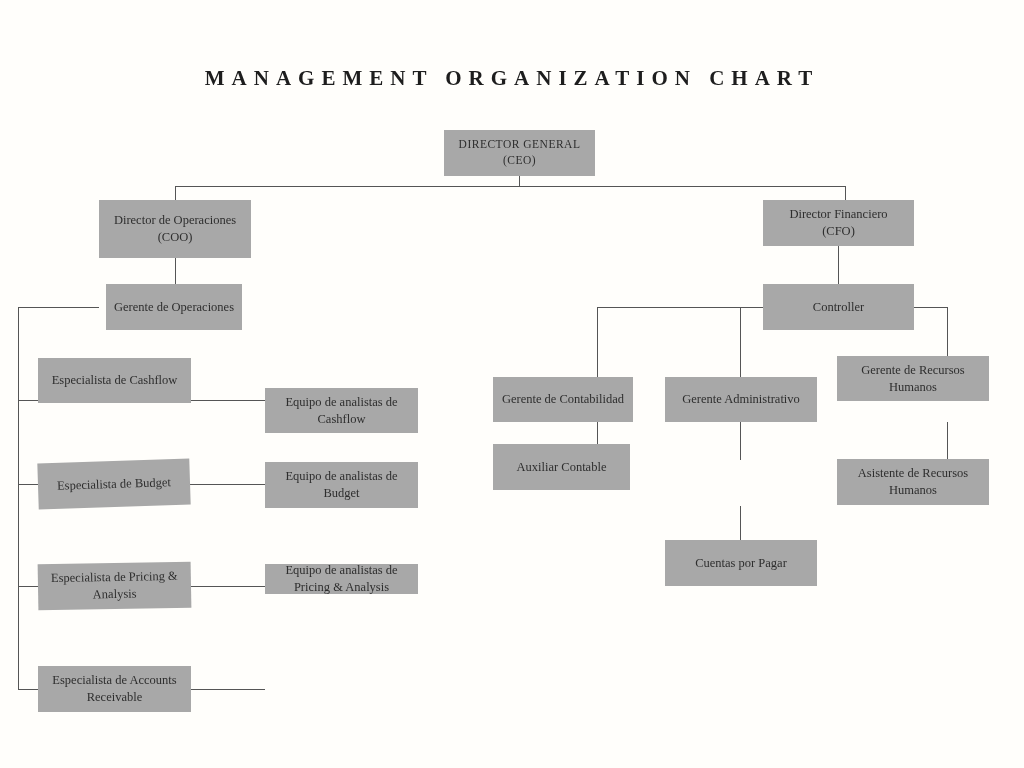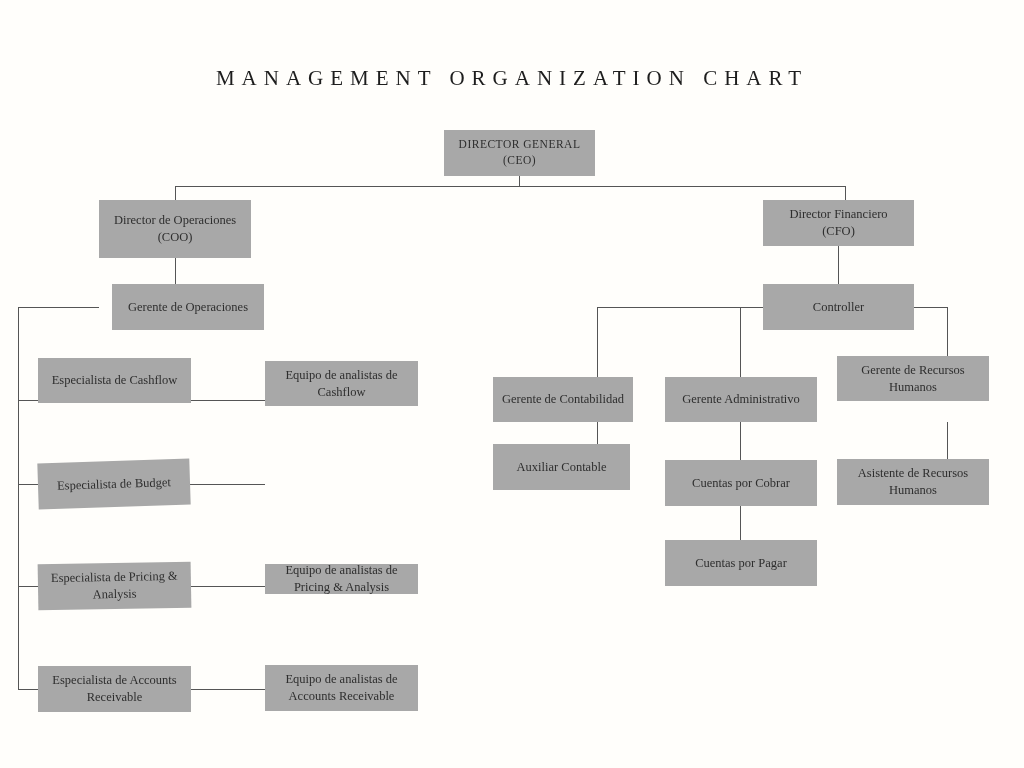--- a/index.html
+++ b/index.html
@@ -3,21 +3,21 @@
 <meta charset="utf-8">
 <style>
   html,body{margin:0;padding:0;background:#ffffff;}
   #canvas{
     position:relative;width:1024px;height:768px;margin:0 auto;
     background:#fffefb;overflow:hidden;
     font-family:"Liberation Serif", serif;
   }
   .chart-title{
     position:absolute;top:66px;left:0;width:100%;
-    text-align:center;font-size:21px;font-weight:400;
+    text-align:center;font-size:21px;font-weight:700;
     letter-spacing:7px;color:#1d1d1d;white-space:nowrap;
   }
   .node{
     position:absolute;background:#a8a8a8;
     display:flex;flex-direction:column;align-items:center;justify-content:center;
     text-align:center;color:#2e2e2e;
     font-size:12.5px;line-height:1.35;
     padding:2px 5px;box-sizing:border-box;
   }
   .node.ceo{font-size:11.5px;letter-spacing:0.5px;}
@@ -68,76 +68,73 @@
   <div class="node" style="left:99px;top:200px;width:152px;height:58px">
     <div>Director de Operaciones</div>
     <div>(COO)</div>
   </div>
 
   <div class="node" style="left:763px;top:200px;width:151px;height:46px">
     <div>Director Financiero</div>
     <div>(CFO)</div>
   </div>
 
-  <div class="node" style="left:112px;top:284px;width:152px;height:46px">
+  <div class="node" style="left:106px;top:284px;width:136px;height:46px">
     <div>Gerente de Operaciones</div>
   </div>
 
   <div class="node" style="left:763px;top:284px;width:151px;height:46px">
     <div>Controller</div>
   </div>
 
   <div class="node" style="left:38px;top:358px;width:153px;height:45px">
     <div>Especialista de Cashflow</div>
   </div>
 
-  <div class="node" style="left:265px;top:361px;width:153px;height:45px">
+  <div class="node" style="left:265px;top:388px;width:153px;height:45px">
     <div>Equipo de analistas de Cashflow</div>
   </div>
 
   <div class="node tilt-a" style="left:38px;top:461px;width:152px;height:46px">
     <div>Especialista de Budget</div>
   </div>
 
+  <div class="node" style="left:265px;top:462px;width:153px;height:46px">
+    <div>Equipo de analistas de Budget</div>
+  </div>
 
   <div class="node tilt-b" style="left:38px;top:563px;width:153px;height:46px">
     <div>Especialista de Pricing &amp; Analysis</div>
   </div>
 
   <div class="node" style="left:265px;top:564px;width:153px;height:30px">
     <div>Equipo de analistas de Pricing &amp; Analysis</div>
   </div>
 
   <div class="node" style="left:38px;top:666px;width:153px;height:46px">
     <div>Especialista de Accounts Receivable</div>
   </div>
 
-  <div class="node" style="left:265px;top:665px;width:153px;height:46px">
-    <div>Equipo de analistas de Accounts Receivable</div>
-  </div>
 
   <div class="node" style="left:493px;top:377px;width:140px;height:45px">
     <div>Gerente de Contabilidad</div>
   </div>
 
   <div class="node" style="left:665px;top:377px;width:152px;height:45px">
     <div>Gerente Administrativo</div>
   </div>
 
   <div class="node" style="left:837px;top:356px;width:152px;height:45px">
     <div>Gerente de Recursos Humanos</div>
   </div>
 
   <div class="node" style="left:493px;top:444px;width:137px;height:46px">
     <div>Auxiliar Contable</div>
   </div>
 
-  <div class="node" style="left:665px;top:460px;width:152px;height:46px">
-    <div>Cuentas por Cobrar</div>
-  </div>
 
   <div class="node" style="left:837px;top:459px;width:152px;height:46px">
     <div>Asistente de Recursos Humanos</div>
   </div>
 
   <div class="node" style="left:665px;top:540px;width:152px;height:46px">
     <div>Cuentas por Pagar</div>
   </div>
 
 </div>

